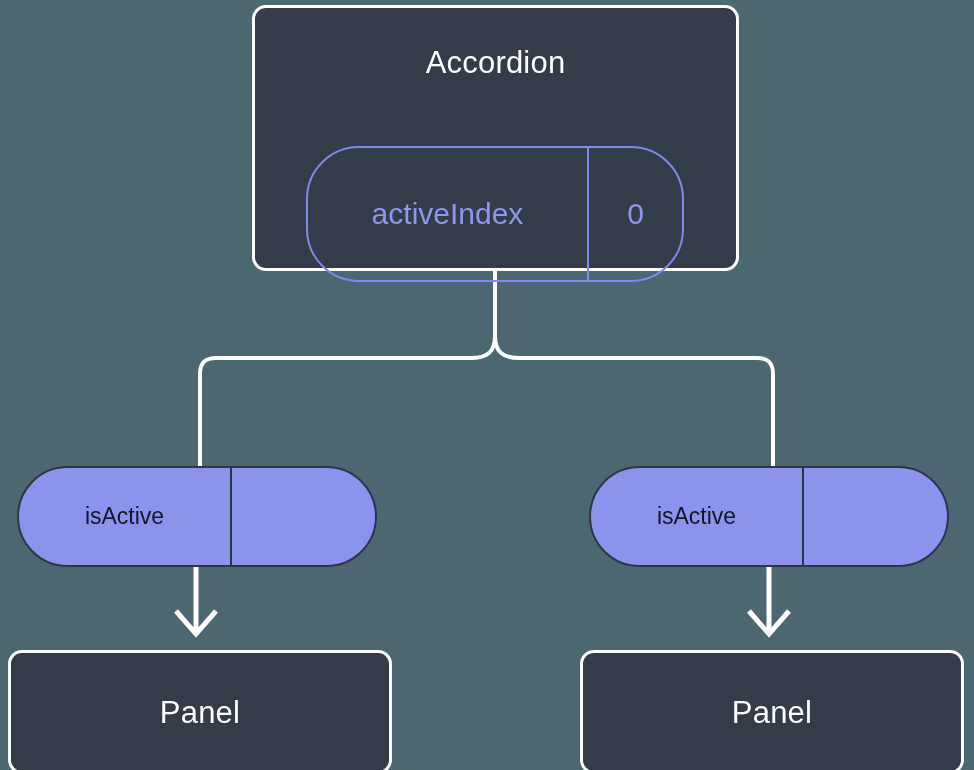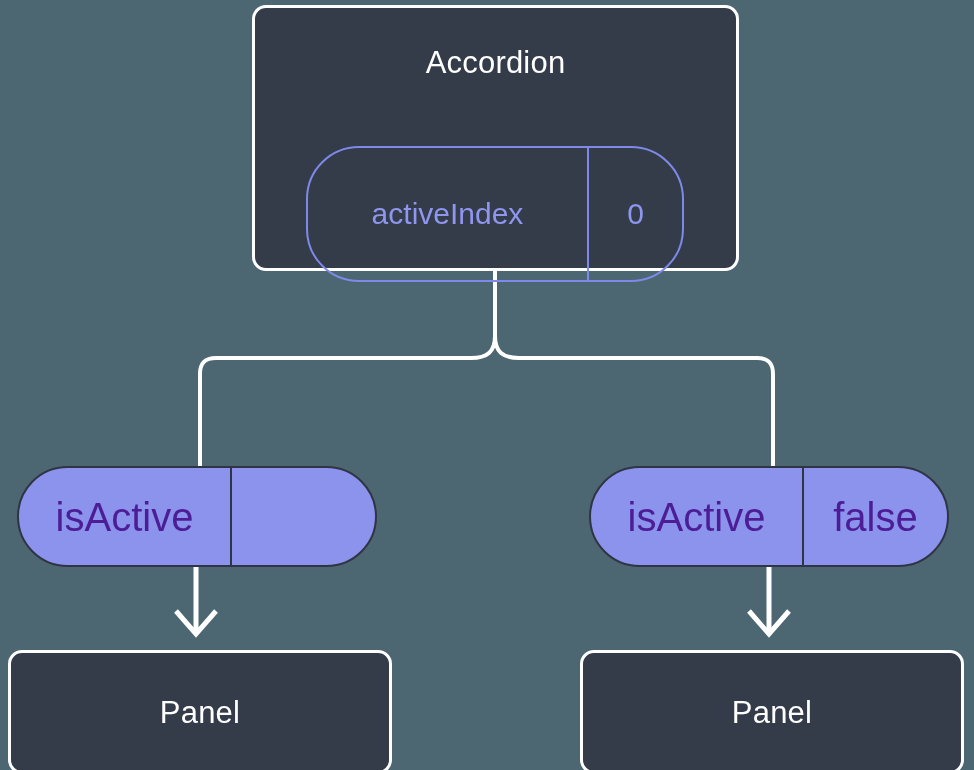--- a/index.html
+++ b/index.html
@@ -124,22 +124,22 @@
     overflow: hidden;
   }
   #chip-left  { left: 17px; }
   #chip-right { left: 589px; }
 
   .chip-filled .chip-key,
   .chip-filled .chip-val {
     display: flex;
     align-items: center;
     justify-content: center;
-    color: #4c1d95;
-    font-size: 40px;
+    color: #0f172a;
+    font-size: 23px;
     line-height: 1;
     white-space: nowrap;
     box-sizing: border-box;
   }
   .chip-filled .chip-key {
     flex: 0 0 213px;
     border-right: 2px solid #2f3544;
   }
   .chip-filled .chip-val {
     flex: 1 1 auto;
@@ -185,20 +185,19 @@
   <div class="chip-filled" id="chip-left">
     <div class="chip-key">isActive</div>
   </div>
 
   <div class="node-box panel-box" id="panel-left">
     <div class="node-title">Panel</div>
   </div>
 
   <div class="chip-filled" id="chip-right">
     <div class="chip-key">isActive</div>
-    <div class="chip-val">false</div>
   </div>
 
   <div class="node-box panel-box" id="panel-right">
     <div class="node-title">Panel</div>
   </div>
 
 </div>
 
 </body></html>

